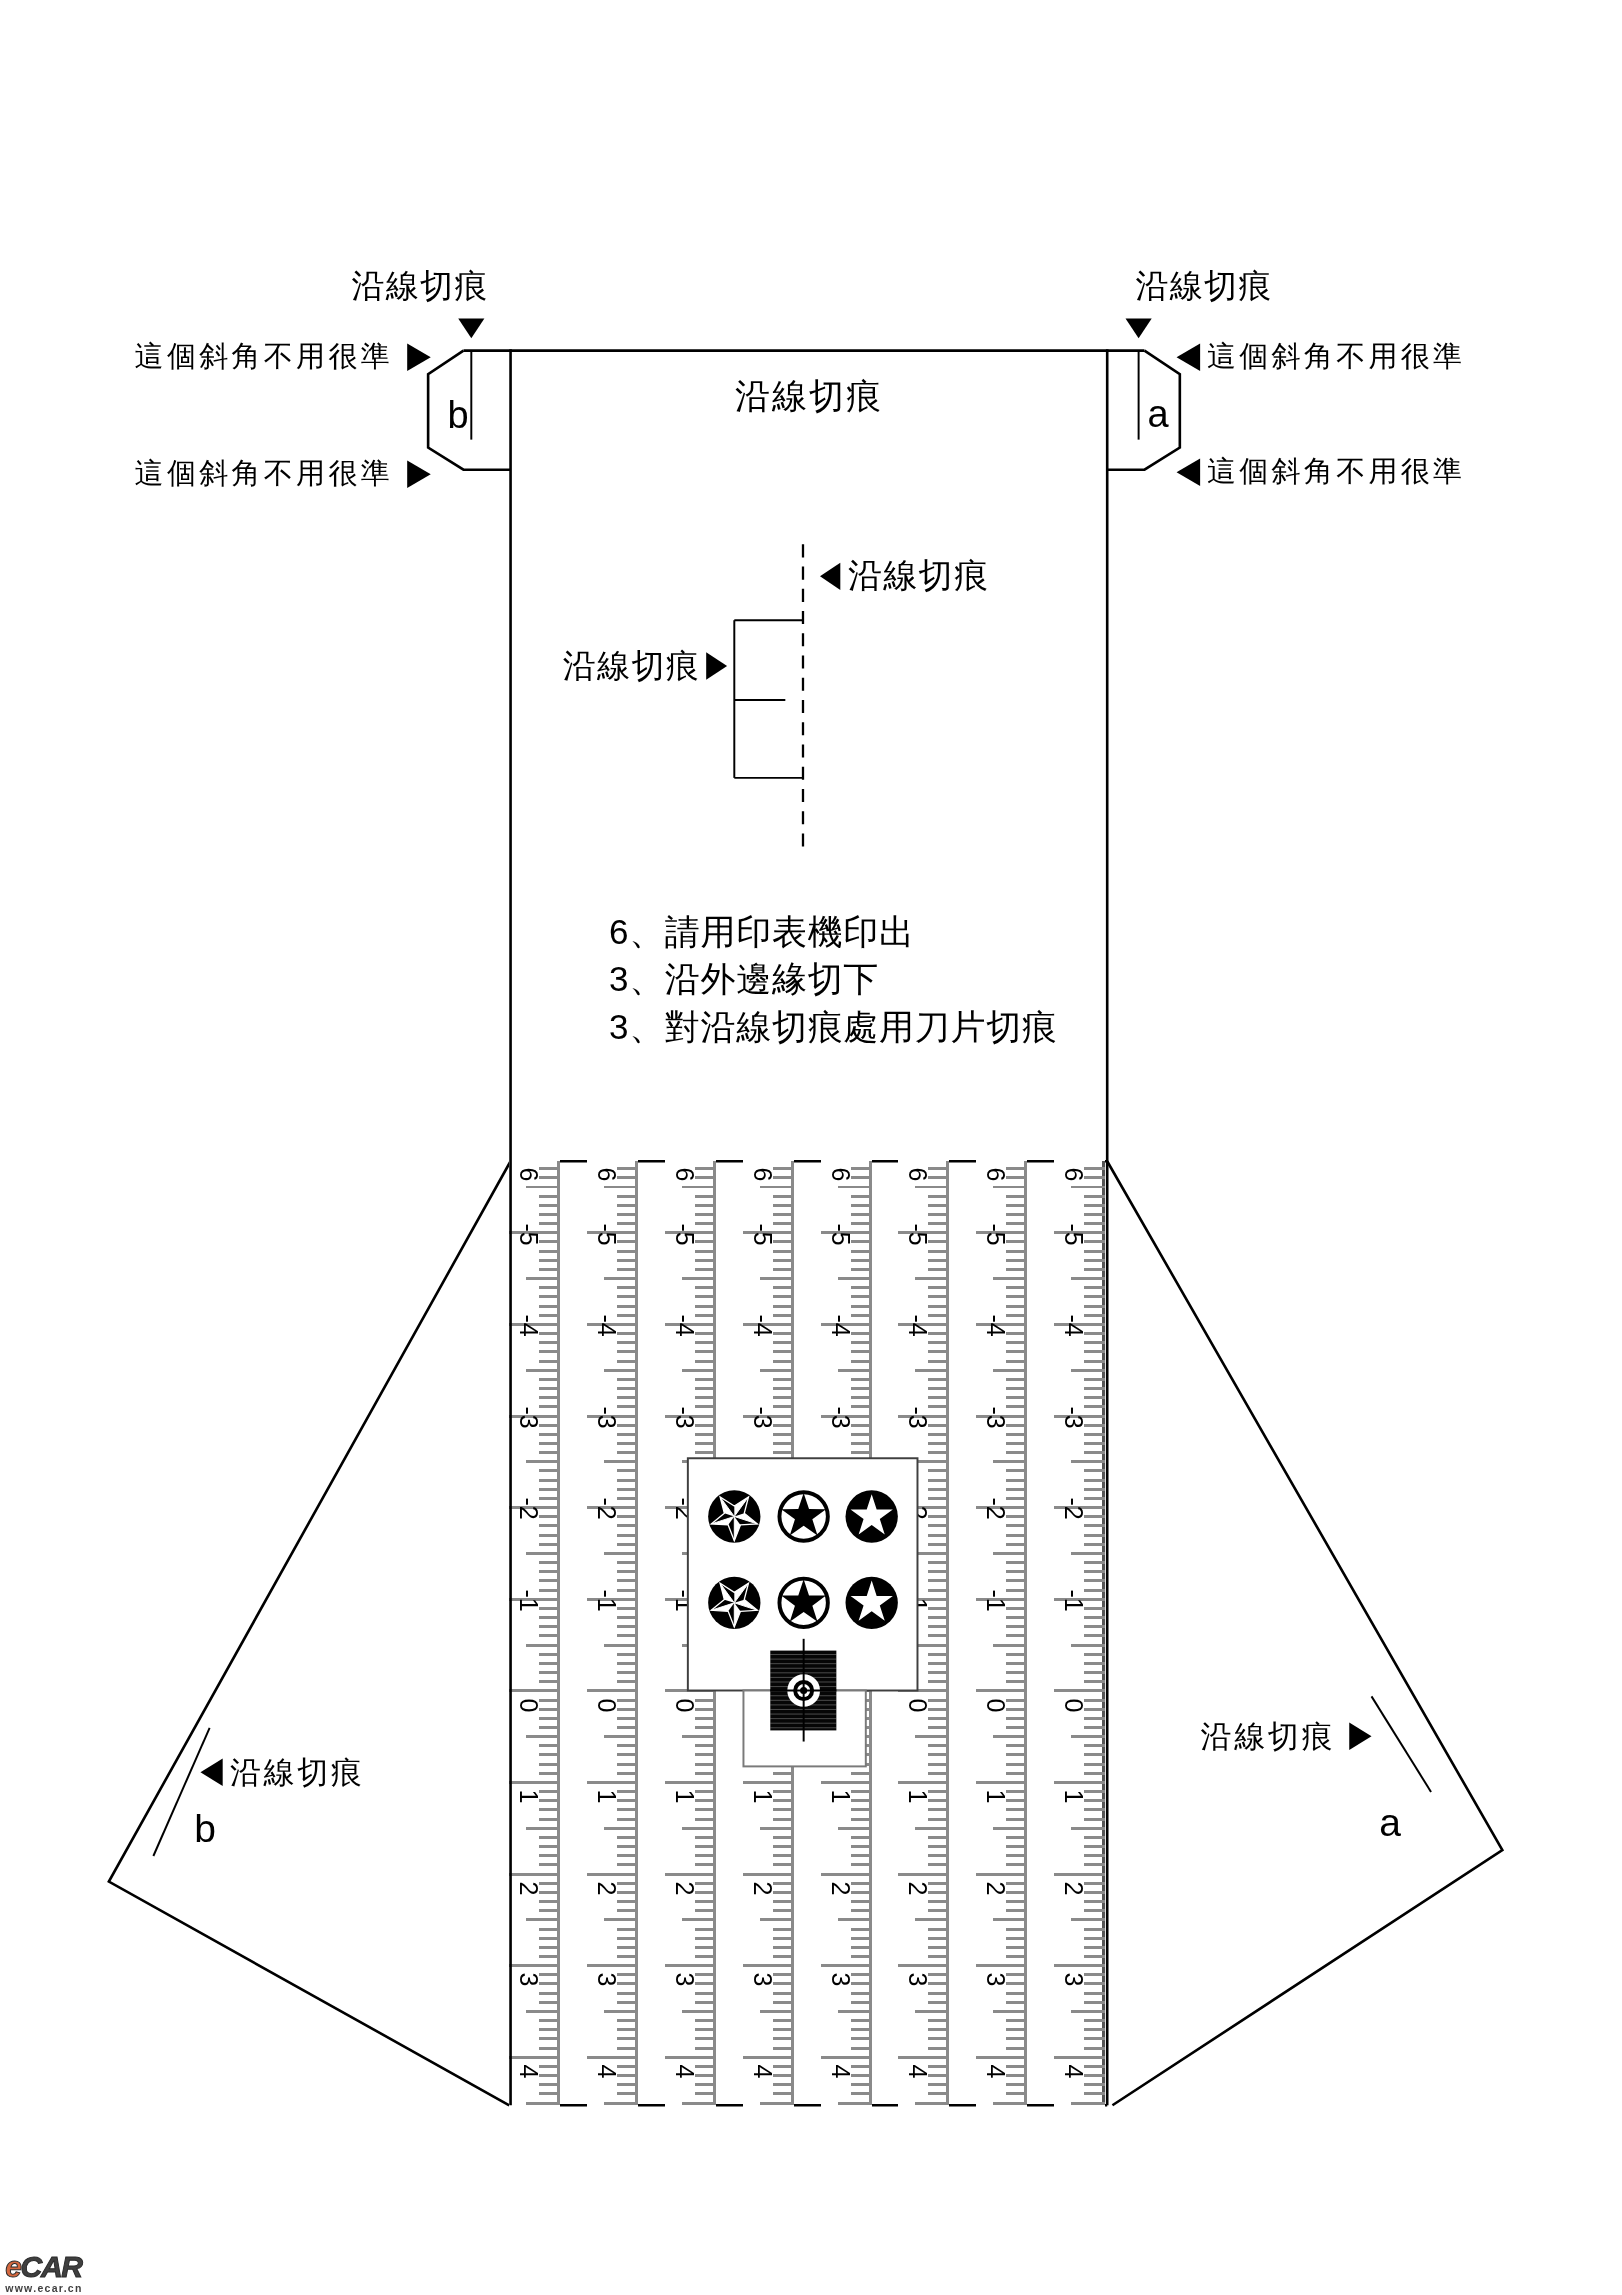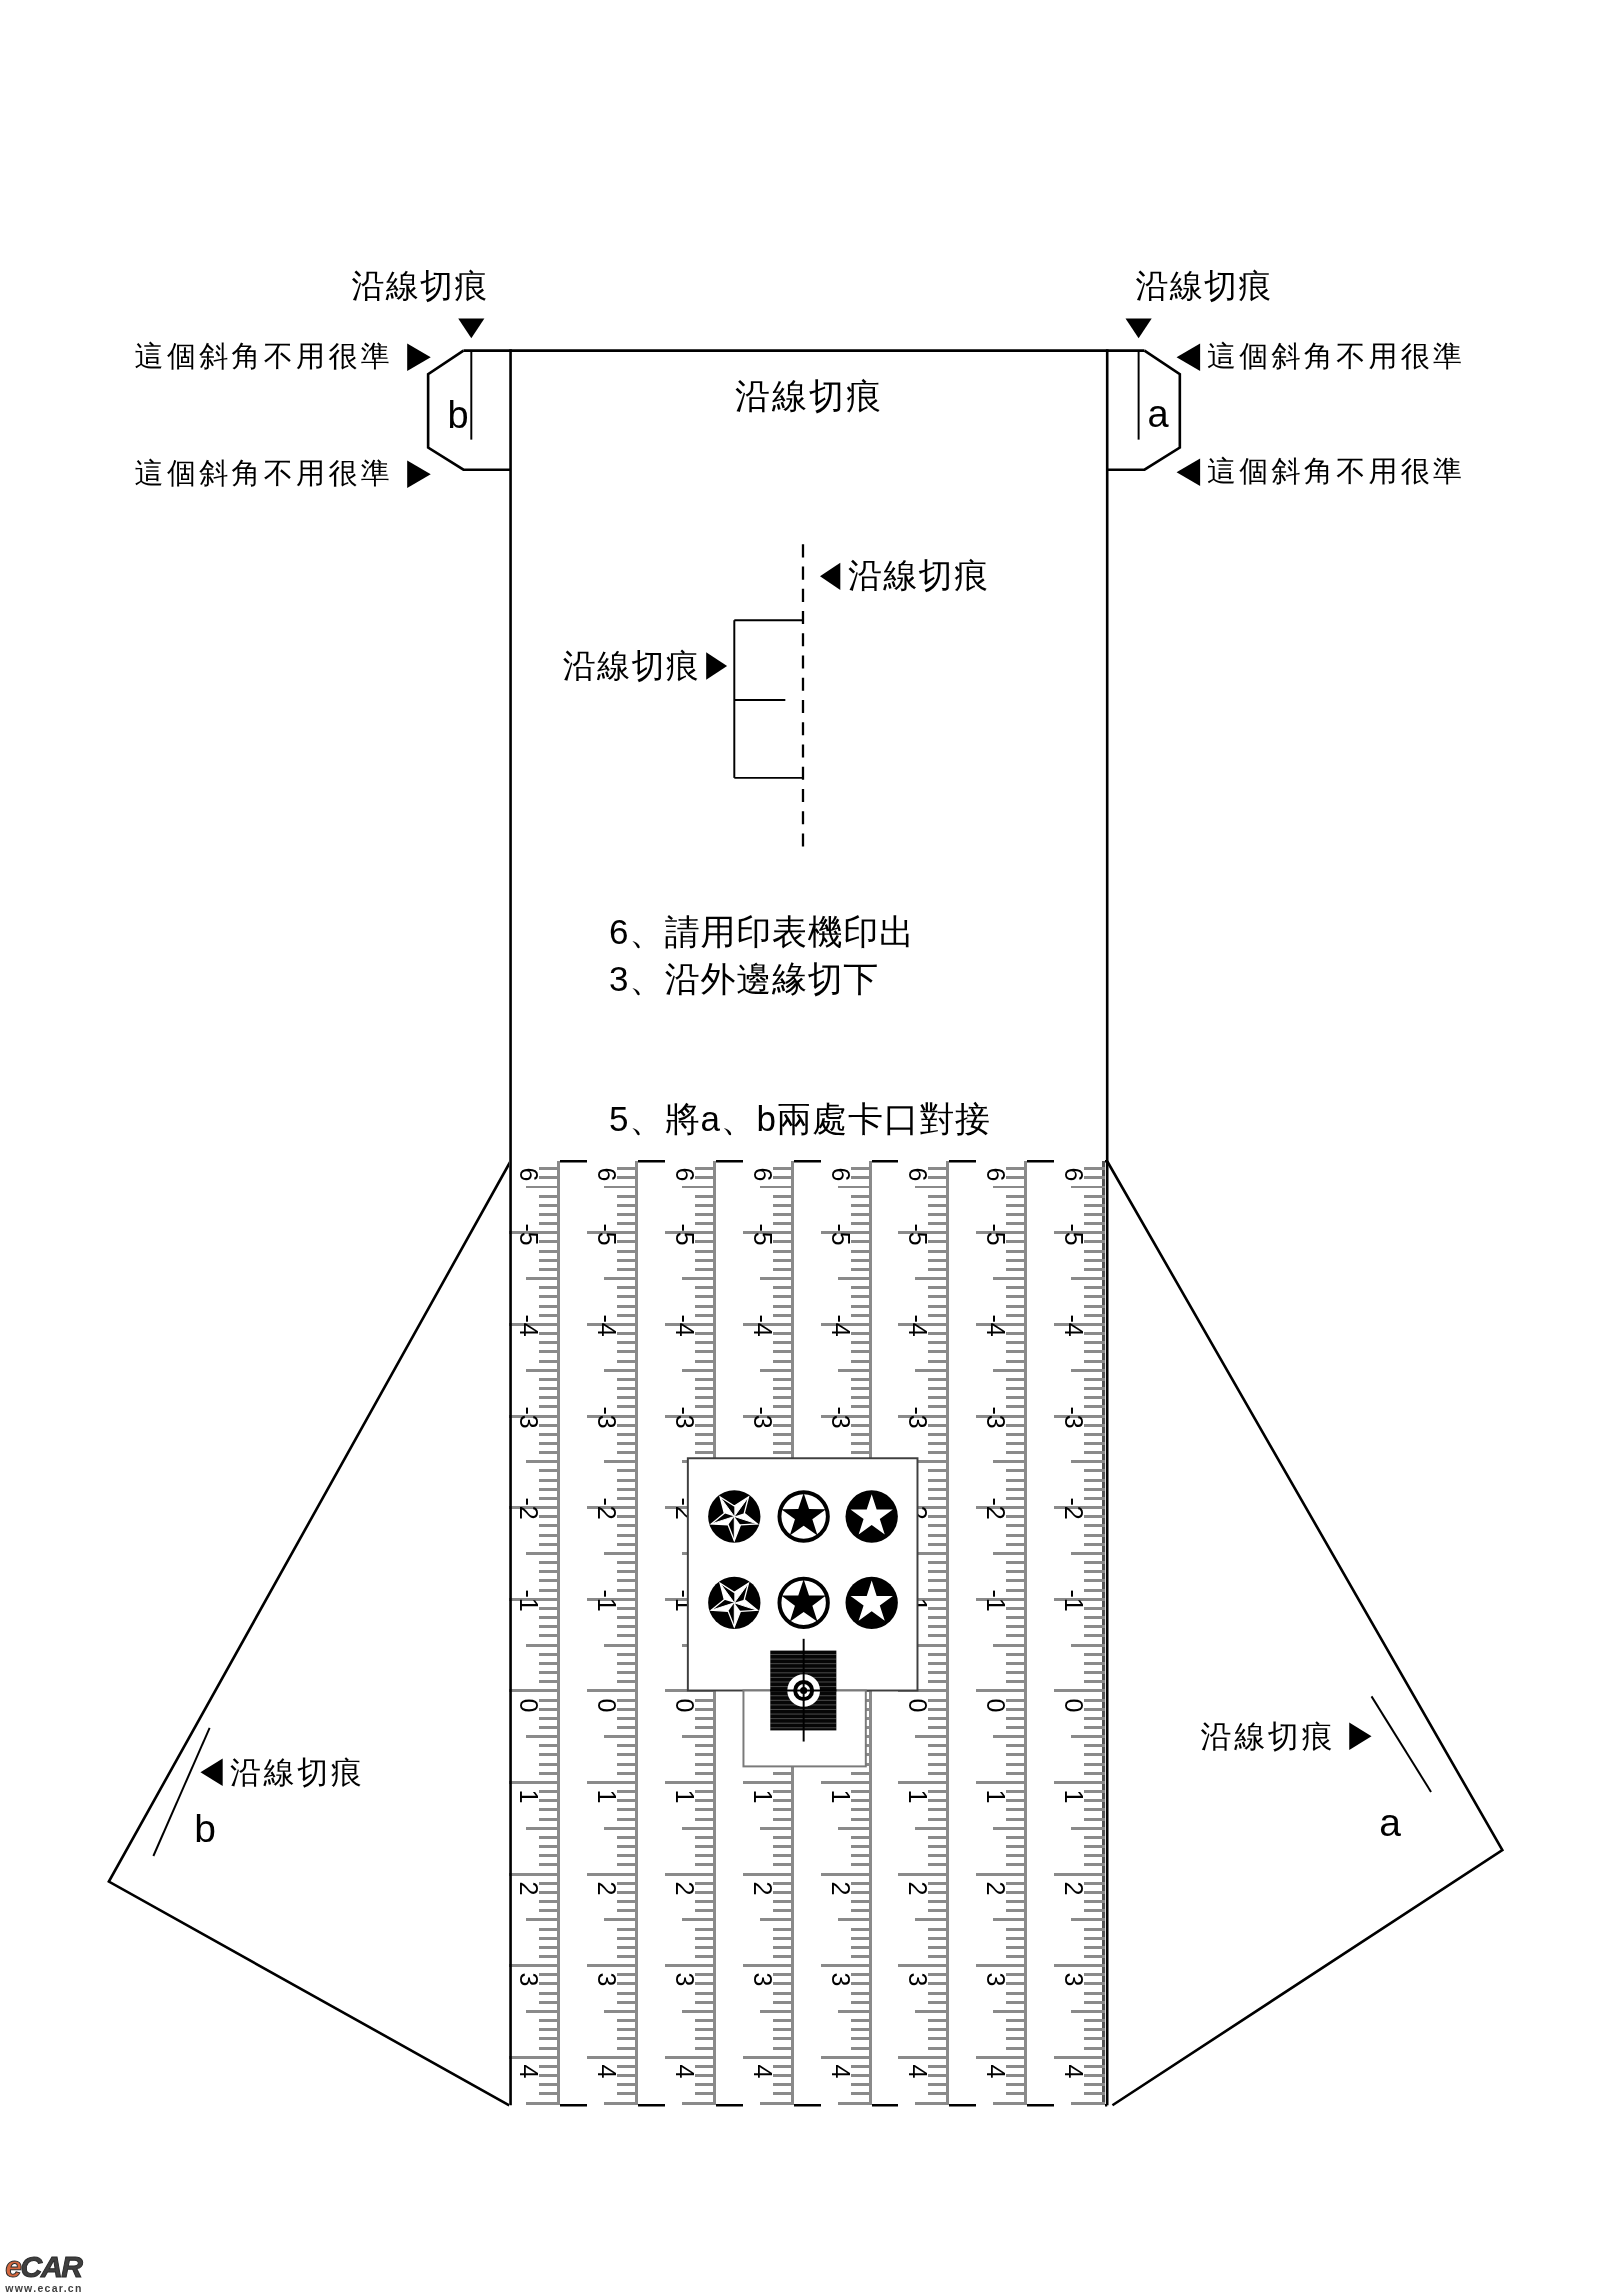--- a/index.html
+++ b/index.html
@@ -1095,21 +1095,21 @@
   <div class="lbl title center" style="left:809px;top:396px;">沿線切痕</div>
 
   <div class="lbl tabletter center" style="left:458px;top:415px;">b</div>
   <div class="lbl tabletter center" style="left:1158px;top:414px;">a</div>
 
   <div class="lbl cjk leftA" style="left:848px;top:576px;font-size:34px;">沿線切痕</div>
   <div class="lbl cjk rightA" style="left:700px;top:666px;">沿線切痕</div>
 
   <div class="lbl instr leftA" style="left:609px;top:932px;">6、請用印表機印出</div>
   <div class="lbl instr leftA" style="left:609px;top:979px;">3、沿外邊緣切下</div>
-  <div class="lbl instr leftA" style="left:609px;top:1119px;">5、將a、b兩處卡口對接</div>
+  <div class="lbl instr leftA" style="left:609px;top:1027px;">3、對沿線切痕處用刀片切痕</div>
 
   <div class="lbl cjk leftA" style="left:230px;top:1773px;font-size:31px;letter-spacing:2.6px;">沿線切痕</div>
   <div class="lbl winglet center" style="left:205px;top:1829px;">b</div>
   <div class="lbl cjk rightA" style="left:1335px;top:1737px;font-size:31px;letter-spacing:2.6px;">沿線切痕</div>
   <div class="lbl winglet center" style="left:1390px;top:1823px;">a</div>
 
   <div id="logo">
     <div class="brand"><span id="logoE" style="color: rgb(212, 104, 63);">e</span><span id="logoRest" style="color: rgb(63, 63, 63);">CAR</span></div>
     <div class="url" id="logoUrl" style="color: rgb(63, 63, 63);">www.ecar.cn</div>
   </div>

